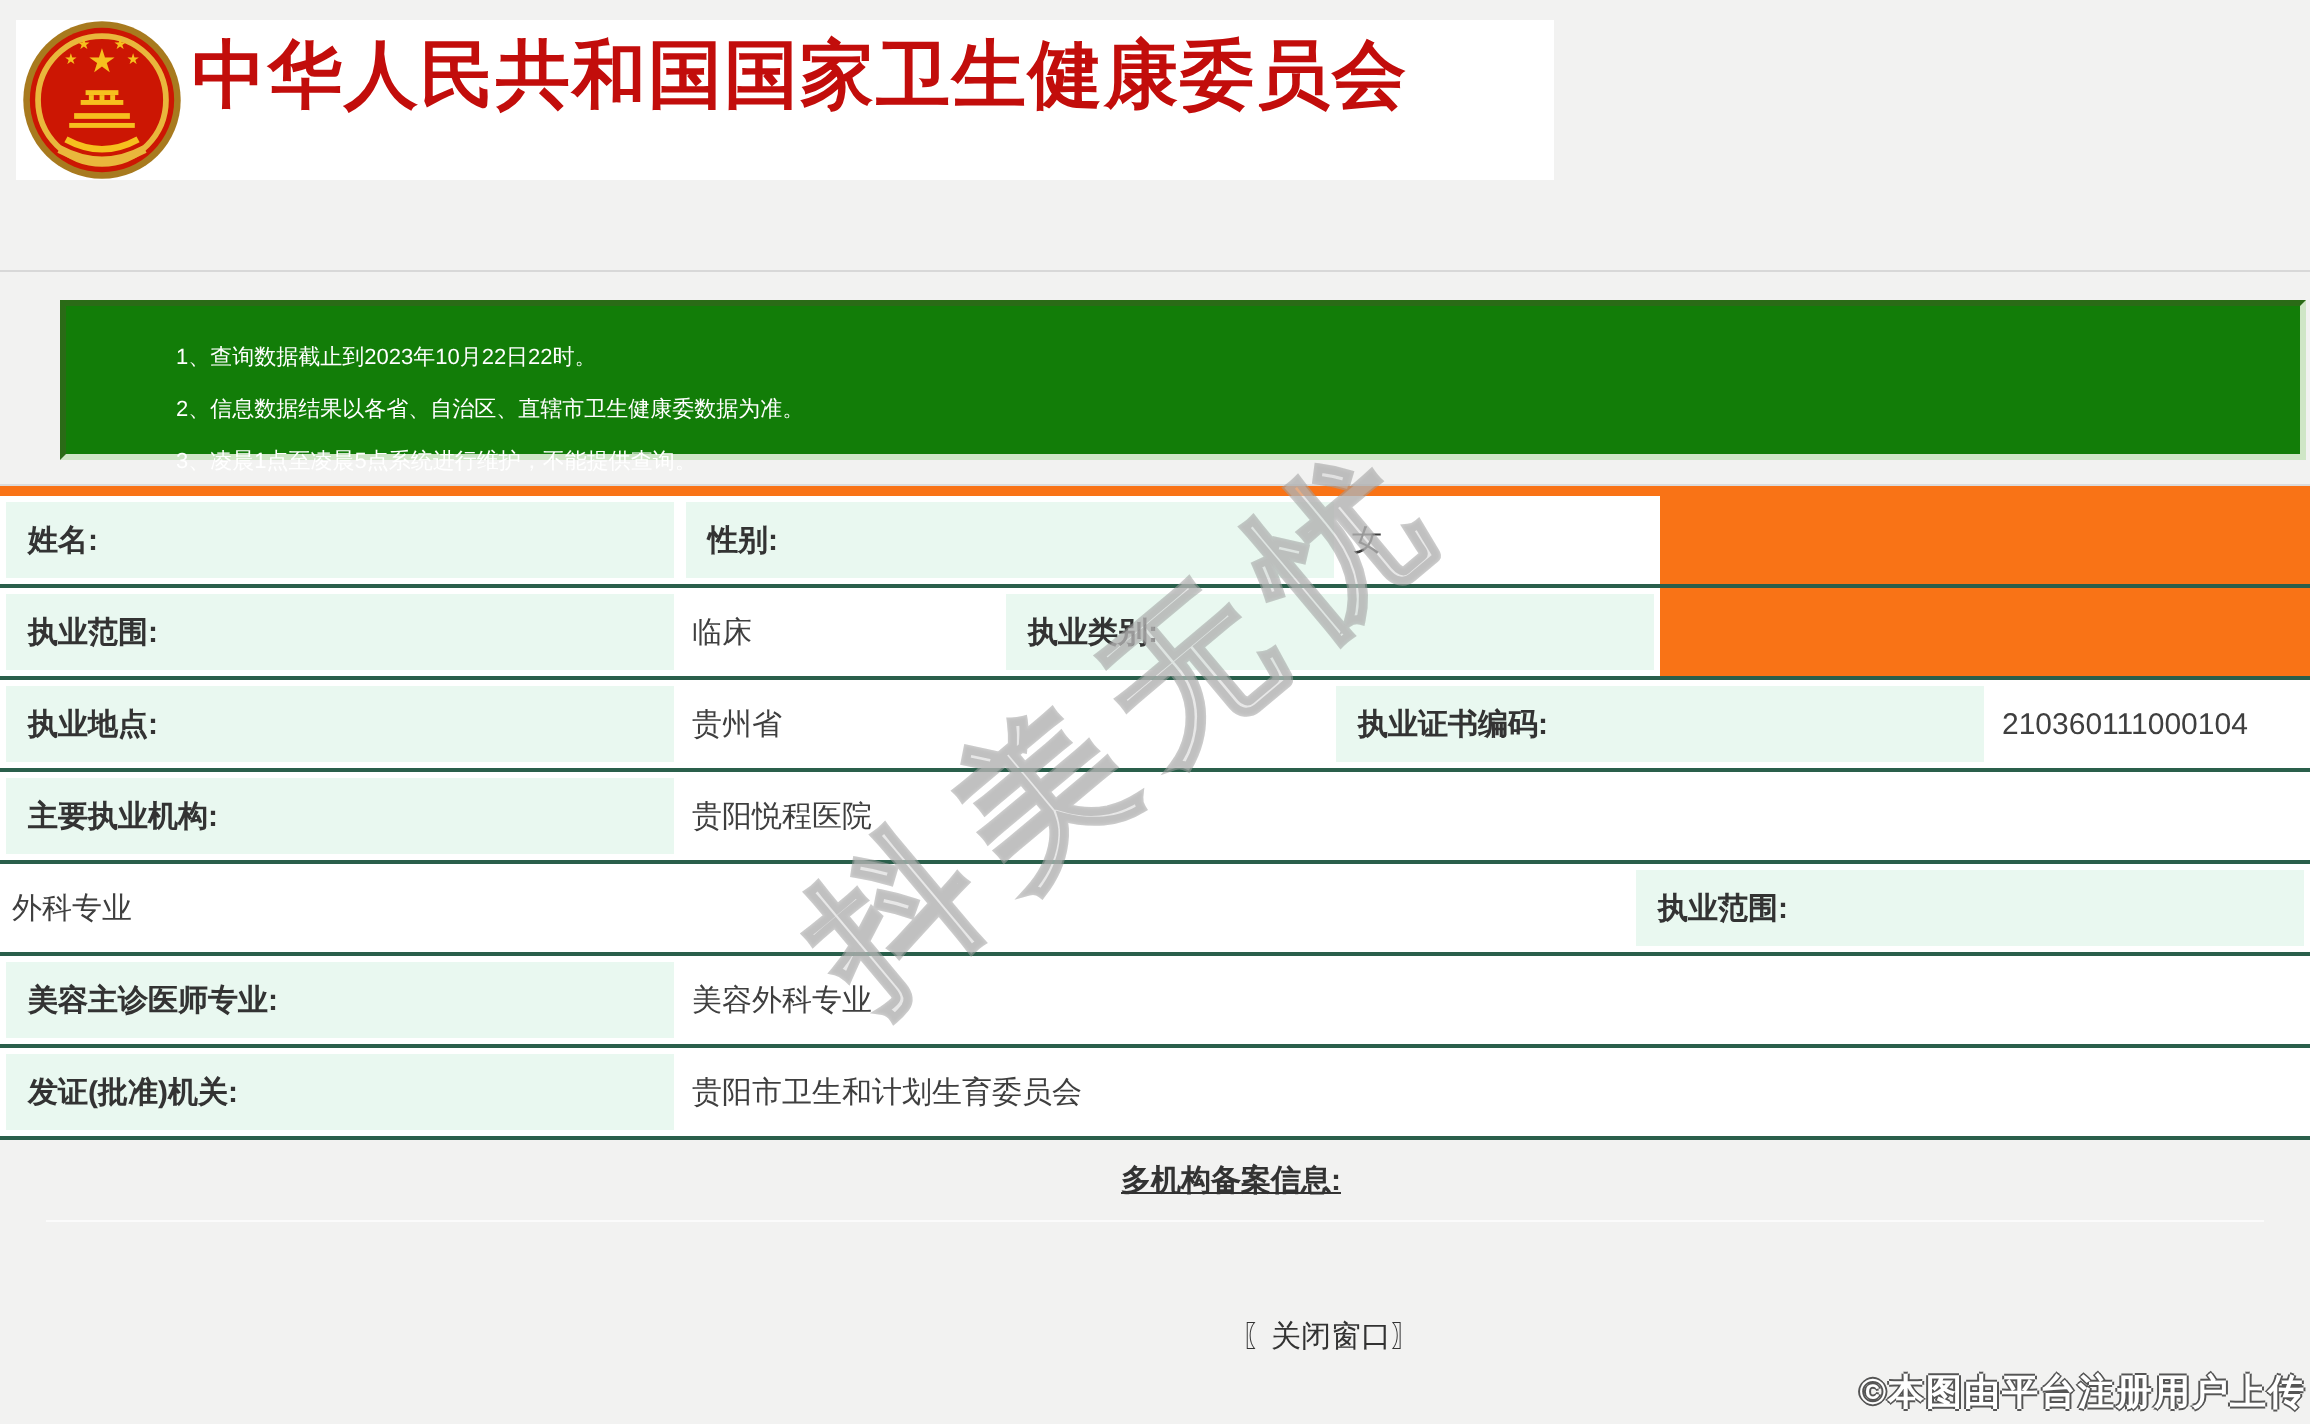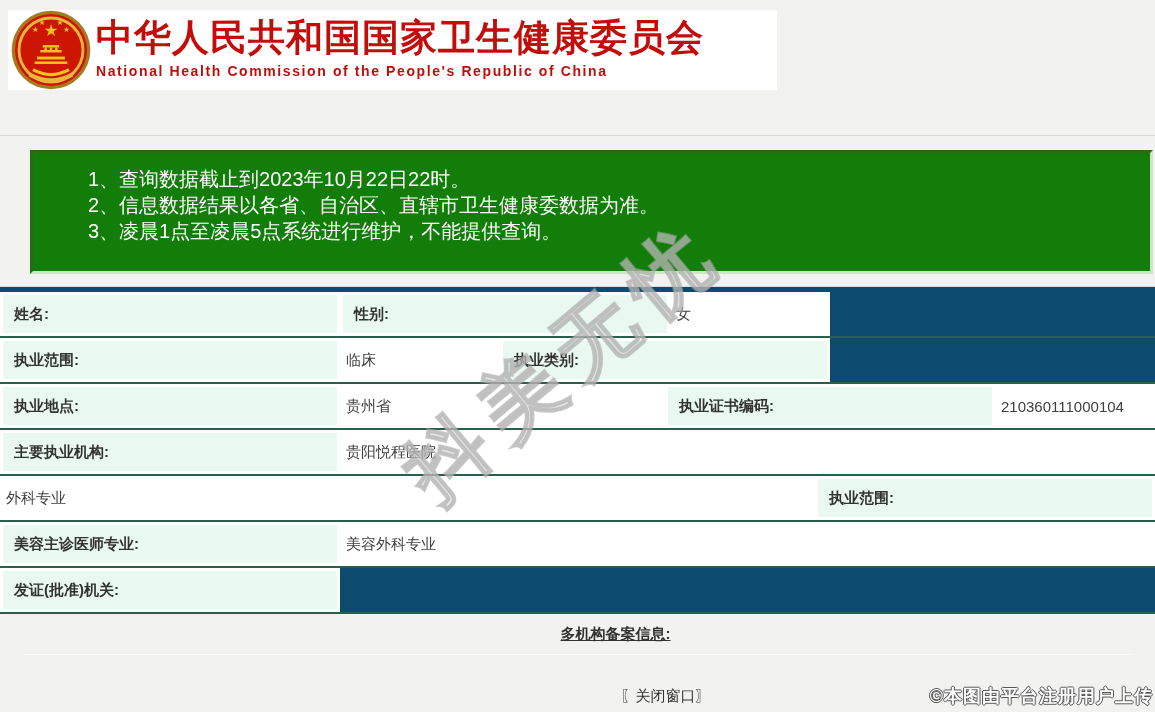--- a/index.html
+++ b/index.html
@@ -24,32 +24,32 @@
     letter-spacing:1px; line-height:44px; white-space:nowrap;
   }
   .title-en{
     font-size:14px; font-weight:bold; color:#c20d0b;
     letter-spacing:1.6px; margin-top:3px; white-space:nowrap;
   }
   .hr1{ margin-top:45px; border:0; border-top:1px solid #d8d8d8; height:0; }
   
   .notice{
     margin:14px 2px 0 30px;
-    height:124px;
+    height:80px;
     background:#127d08;
     border:3px solid;
     border-color:#2a6b16 #cfe6c6 #cfe6c6 #2a6b16;
     padding:13px 10px 0 55px;
-    color:#fff; font-size:20px; line-height:26px;
+    color:#fff; font-size:11px; line-height:26px;
   }
   .notice div{ white-space:nowrap; }
   
   .rtable{
     margin-top:12px;
-    background:#0c4a6e;
+    background:#f97316;
     border-top:1px solid #dcdcdc;
     padding-top:5px;
   }
   .trow{
     display:flex;
     height:46px;
     border-bottom:2px solid #2a5f4b;
   }
   .cell{ display:flex; align-items:center; font-size:15px; }
   .lbl{
@@ -62,21 +62,21 @@
   .lbl2{ flex:0 0 330px; width:330px; }
   .val{ flex:1 1 auto; color:#3f3f3f; padding-left:6px; background:#fff; }
   .val2{ flex:0 0 160px; width:160px; }
   .bold{ font-weight:bold; color:#222; }
   
   .multiorg{
     height:40px; display:flex; align-items:center; justify-content:center;text-decoration:underline;
   }
   .multiorg span{ font-weight:bold; font-size:15px; transform:translateX(38px); }
   .lightline{ margin:0 23px; border-top:1px solid #fbfbfb; }
-  .closewrap{ margin-top:32px; text-align:center; }
+  .closewrap{ margin-top:48px; text-align:center; }
   .closewrap a{
     color:#333; text-decoration:none; font-size:15px;
     display:inline-block; transform:translateX(88px); cursor:pointer;
   }
   
   .wm{
     position:absolute; left:565px; top:362px; z-index:5; pointer-events:none;
   }
   .wm span{
     display:inline-block; white-space:nowrap;
@@ -111,21 +111,20 @@
     <rect x="42" y="47" width="3" height="3" fill="#f6c01e"></rect>
     <rect x="48.5" y="47" width="3" height="3" fill="#f6c01e"></rect>
     <rect x="55" y="47" width="3" height="3" fill="#f6c01e"></rect>
     <rect x="33" y="58" width="34" height="3.5" fill="#f6c01e"></rect>
     <rect x="30" y="64" width="40" height="3" fill="#f6c01e"></rect>
     <path d="M28,74 Q50,86 72,74" stroke="#f6c01e" stroke-width="4" fill="none"></path>
     <path d="M24,80 Q50,94 76,80" stroke="#e9b73c" stroke-width="5" fill="none"></path>
   </svg>
   <div class="titles">
     <div class="title-cn">中华人民共和国国家卫生健康委员会</div>
-    <div class="title-en">National Health Commission of the People's Republic of China</div>
   </div>
 </div>
 
 <hr class="hr1">
 
 <div class="notice">
   <div>1、查询数据截止到2023年10月22日22时。</div>
   <div>2、信息数据结果以各省、自治区、直辖市卫生健康委数据为准。</div>
   <div>3、凌晨1点至凌晨5点系统进行维护，不能提供查询。</div>
 </div>
@@ -161,20 +160,21 @@
     <div class="cell lbl">执业范围:</div>
   </div>
 
   <div class="trow">
     <div class="cell lbl">美容主诊医师专业:</div>
     <div class="cell val">美容外科专业</div>
   </div>
 
   <div class="trow">
     <div class="cell lbl">发证(批准)机关:</div>
+    <div class="cell val">贵阳市卫生和计划生育委员会</div>
   </div>
 
 </div>
 
 <div class="multiorg">
   <span>多机构备案信息:</span>
 </div>
 <div class="lightline"></div>
 
 <div class="closewrap">

